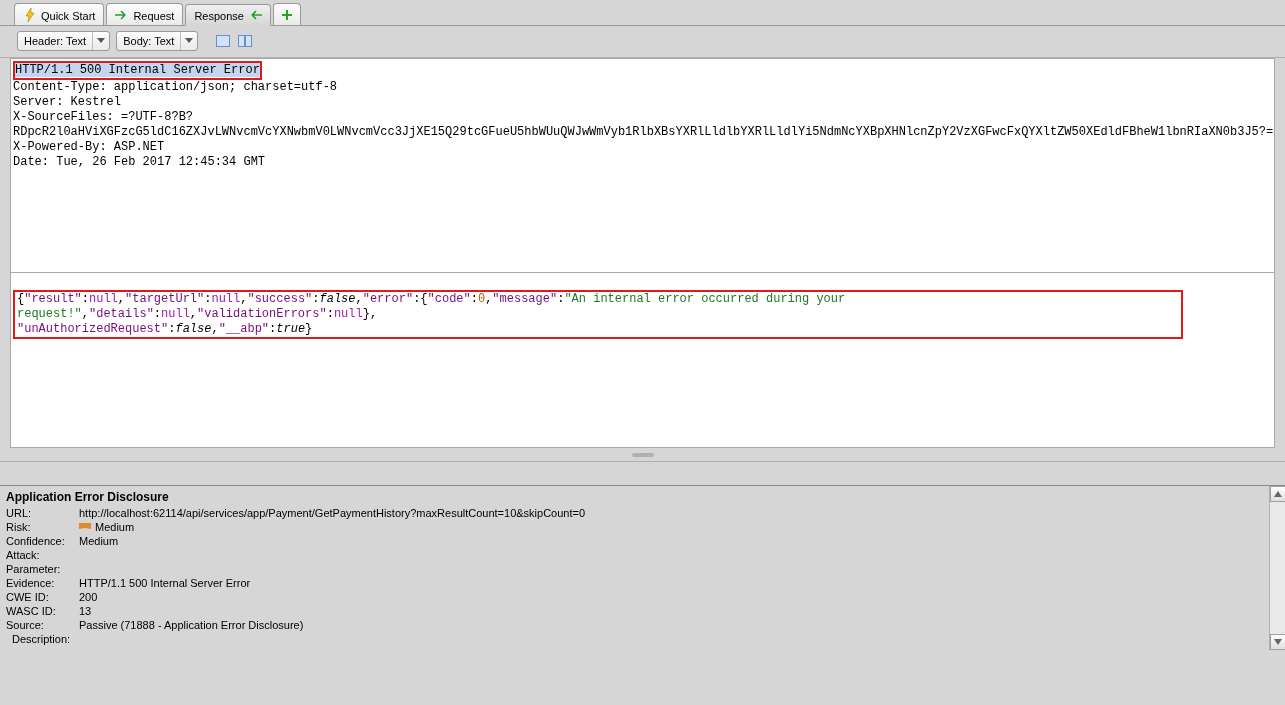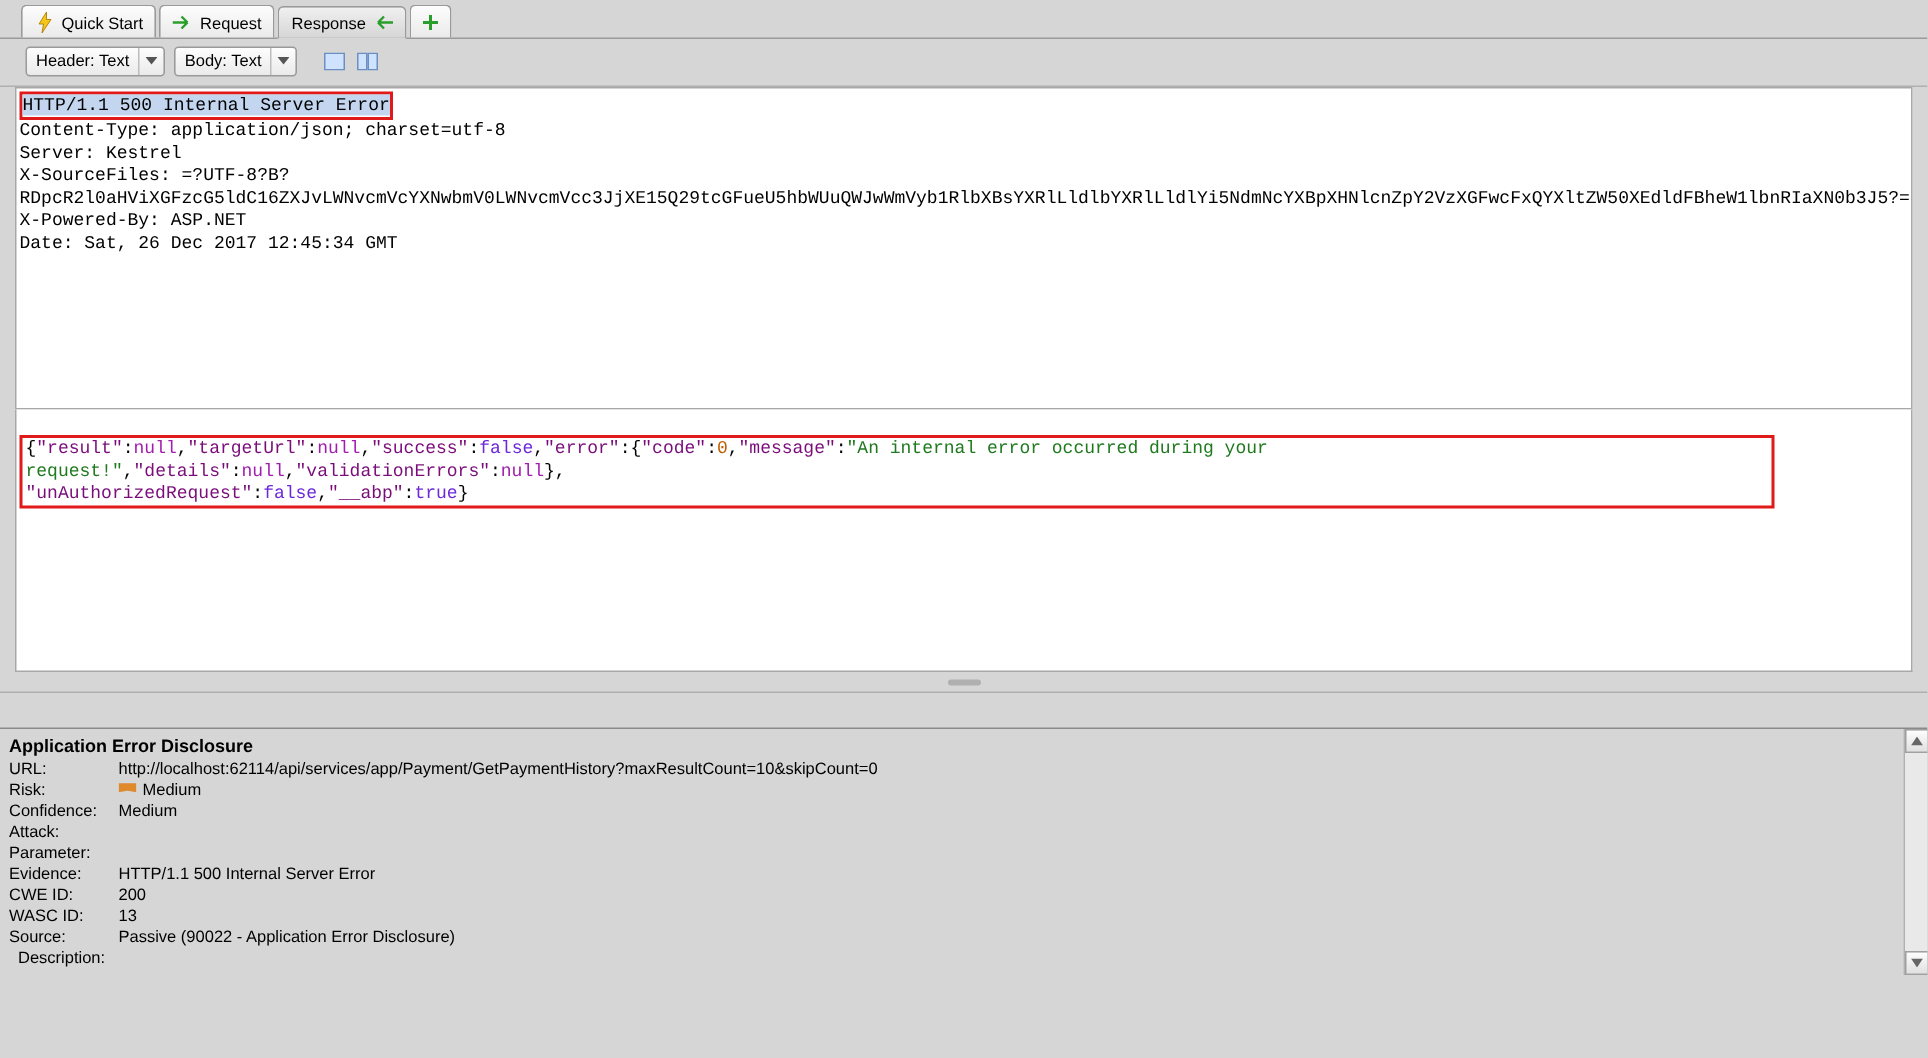--- a/index.html
+++ b/index.html
@@ -94,21 +94,21 @@
   border: 2px solid #e01919;
   display: inline-block;
   padding: 0 0px;
 }
 .status-highlight {
   background: #c4d6ef;
 }
 .json-key { color:#7a0d7a; }
 .json-str { color:#1f7a1f; }
 .json-null { color:#a21caf; }
-.json-false { color:#6d28d9; }
+.json-false { color:#000000;font-style:italic; }
 .json-num { color:#c05c00; }
 .mid-gap {
   height: 13px;
   background:#d6d6d6;
   display:flex; align-items:center; justify-content:center;
 }
 .mid-gap .grip {
   width: 22px; height:4px; background:#b0b0b0; border-radius:2px;
 }
 .big-divider {
@@ -224,21 +224,21 @@
     </div>
   </div>
 
   <div class="content-split">
     <div class="panel panel-top"><span class="hl-red"><span class="status-highlight">HTTP/1.1 500 Internal Server Error</span></span>
 <span>Content-Type: application/json; charset=utf-8</span>
 <span>Server: Kestrel</span>
 <span>X-SourceFiles: =?UTF-8?B?</span>
 <span>RDpcR2l0aHViXGFzcG5ldC16ZXJvLWNvcmVcYXNwbmV0LWNvcmVcc3JjXE15Q29tcGFueU5hbWUuQWJwWmVyb1RlbXBsYXRlLldlbYXRlLldlYi5NdmNcYXBpXHNlcnZpY2VzXGFwcFxQYXltZW50XEdldFBheW1lbnRIaXN0b3J5?=</span>
 <span>X-Powered-By: ASP.NET</span>
-<span>Date: Sat, 26 Dec 2017 12:45:34 GMT</span>
+<span>Date: Tue, 26 Feb 2017 12:45:34 GMT</span>
 </div>
     <div class="panel panel-mid">
 <span class="hl-red" style="padding:0 2px; white-space:normal; width:1170px; display:block; line-height:15px;" id="json-body"><span>{</span><span class="json-key">"result"</span><span>:</span><span class="json-null">null</span><span>,</span><span class="json-key">"targetUrl"</span><span>:</span><span class="json-null">null</span><span>,</span><span class="json-key">"success"</span><span>:</span><span class="json-false">false</span><span>,</span><span class="json-key">"error"</span><span>:{</span><span class="json-key">"code"</span><span>:</span><span class="json-num">0</span><span>,</span><span class="json-key">"message"</span><span>:</span><span class="json-str">"An internal error occurred during your request!"</span><span>,</span><span class="json-key">"details"</span><span>:</span><span class="json-null">null</span><span>,</span><span class="json-key">"validationErrors"</span><span>:</span><span class="json-null">null</span><span>},</span><br><span class="json-key">"unAuthorizedRequest"</span><span>:</span><span class="json-false">false</span><span>,</span><span class="json-key">"__abp"</span><span>:</span><span class="json-false">true</span><span>}</span></span>
 </div>
   </div>
   <div class="mid-gap">
       <div class="grip"></div>
     </div>
 </div>
 
@@ -286,19 +286,19 @@
     <div class="kv-row">
         <span class="k">CWE ID:</span>
         <span>200</span>
       </div>
     <div class="kv-row">
         <span class="k">WASC ID:</span>
         <span>13</span>
       </div>
     <div class="kv-row">
         <span class="k">Source:</span>
-        <span>Passive (90022 - Application Error Disclosure)</span>
+        <span>Passive (71888 - Application Error Disclosure)</span>
       </div>
     <div class="kv-row" style="padding-left:6px;">
         <span>Description:</span>
       </div>
   </div>
 </div>
 
 </body></html>

